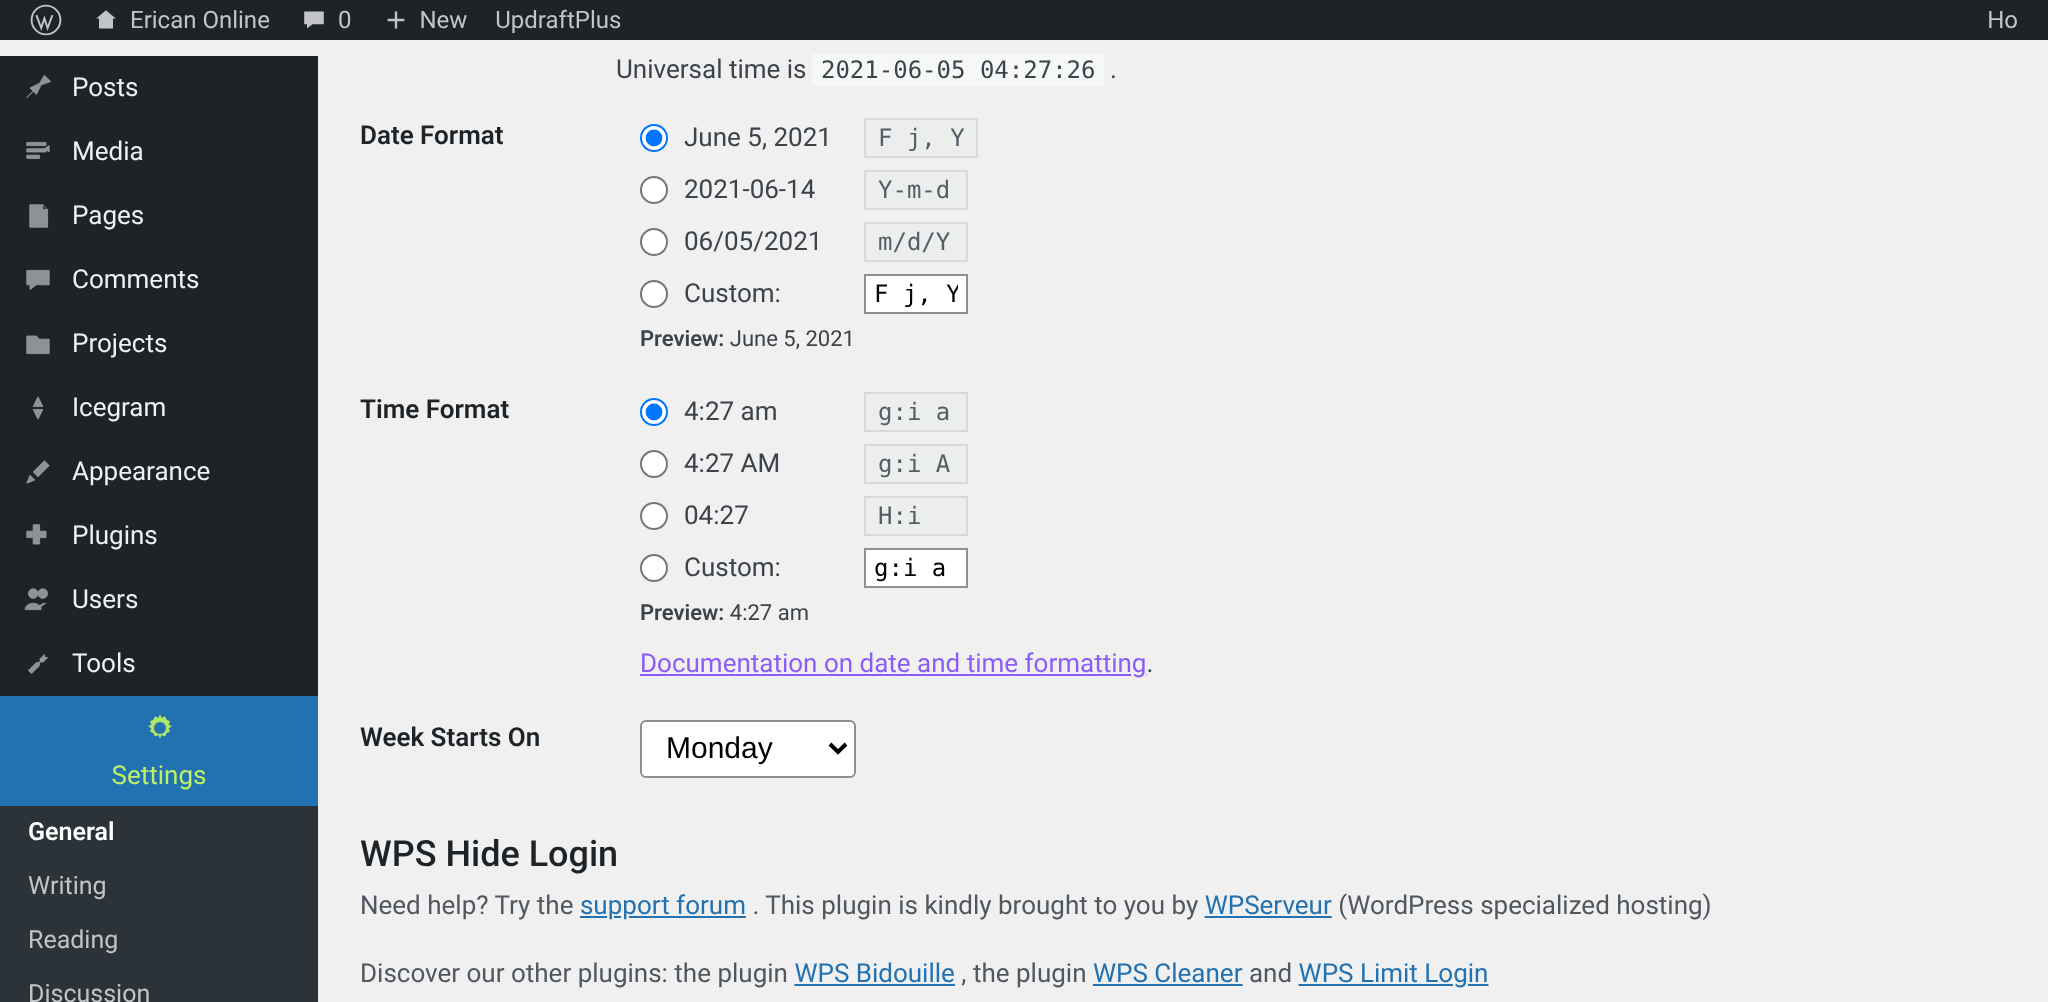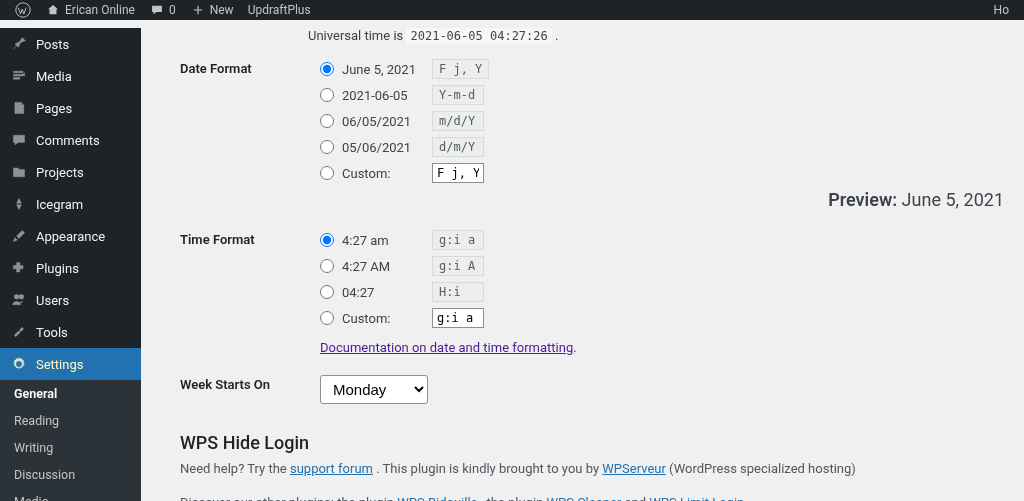--- a/index.html
+++ b/index.html
@@ -5,23 +5,23 @@
   * { box-sizing: border-box; margin: 0; padding: 0; }
   body { font-family: -apple-system, BlinkMacSystemFont, "Segoe UI", Roboto, Arial, sans-serif; font-size: 13px; color: #3c434a; background: #f0f0f1; }
 
   
   .adminbar { position: fixed; top: 0; left: 0; right: 0; height: 20px; background: #1d2327; color: #c3c4c7; display: flex; align-items: center; padding: 0 8px; font-size: 12px; z-index: 100; }
   .adminbar .ab-item { display: flex; align-items: center; gap: 4px; padding: 0 7px; height: 28px; cursor: pointer; }
   .adminbar .ab-icon { width: 16px; height: 16px; display: inline-flex; align-items: center; justify-content: center; }
   .adminbar .ab-right { margin-left: auto; }
 
   
-  .sidebar { position: fixed; top: 28px; left: 0; bottom: 0; width: 141px; background: #1d2327; color: #c3c4c7; overflow-y: auto; font-size: 13px; }
+  .sidebar { position: fixed; top: 28px; left: 0; bottom: 0; width: 159px; background: #1d2327; color: #c3c4c7; overflow-y: auto; font-size: 13px; }
   .menu-item { display: flex; align-items: center; gap: 8px; padding: 7px 10px; cursor: pointer; color: #f0f0f1; }
-  .menu-item.current { background: #2271b1; color: #fef9c3; position: relative; }
+  .menu-item.current { background: #2271b1; color: #bef264; position: relative; flex-direction: column; }
   .menu-item.current::after { content: ""; position: absolute; right: -8px; top: 50%; transform: translateY(-50%); border: 8px solid transparent; border-right-color: #f0f0f1; }
   .menu-icon { width: 18px; height: 18px; display: inline-flex; align-items: center; justify-content: center; opacity: .6; }
   .menu-item.current .menu-icon { opacity: 1; }
   .submenu { background: #2c3338; }
   .submenu-item { padding: 6px 0 6px 14px; cursor: pointer; color: #c3c4c7; font-size: 12.5px; }
   .submenu-item.current { color: #fff; font-weight: 600; }
 
   
   .content { margin-left: 160px; margin-top: 28px; padding: 0 20px 40px 20px; }
   .form-row { display: flex; align-items: flex-start; padding: 10px 0; }
@@ -29,24 +29,24 @@
   .form-row .field { flex: 1; }
 
   .utime { padding-left: 128px; color: #3c434a; padding-bottom: 6px; }
   code, .codebox { font-family: Consolas, Monaco, monospace; background: #f6f7f7; padding: 1px 4px; font-size: 12px; }
 
   .radio-line { display: flex; align-items: center; gap: 8px; margin-bottom: 6px; }
   .radio-line input[type=radio] { width: 14px; height: 14px; }
   .radio-line .rlabel { display: inline-block; width: 82px; }
   .fmtbox { display: inline-block; min-width: 52px; background: #eceded; border: 1px solid #d9d9d9; padding: 2px 6px; font-family: Consolas, Monaco, monospace; font-size: 12px; color: #555d66; text-align: left; }
   .custom-input { width: 52px; padding: 2px 4px; border: 1px solid #8c8f94; font-family: Consolas, Monaco, monospace; font-size: 12px; }
-  .preview-line { margin-top: 4px; font-size: 18px; text-align: right; }
+  .preview-line { margin-top: 4px; font-size: 11px; }
   .preview-line strong { font-weight: 600; }
 
-  a.doclink { color: #4c1d95; }
+  a.doclink { color: #8b5cf6; }
 
   select { padding: 4px 24px 4px 8px; border: 1px solid #8c8f94; border-radius: 3px; background: #fff; font-size: 15px; }
 
   h2.section { font-size: 18px; font-weight: 500; color: #1d2327; margin: 18px 0 6px 0; }
   .help-text { font-size: 13px; color: #50575e; line-height: 1.5; margin-bottom: 14px; }
   .help-text a { color: #2271b1; text-decoration: underline; }
 
   svg { fill: currentColor; }
 </style>
 </head>
@@ -178,22 +178,22 @@
       <div class="menu-item current">
         <span class="menu-icon">
           <svg viewBox="0 0 20 20" width="16" height="16">
             <path d="M10 6a4 4 0 100 8 4 4 0 000-8zM10 2l1 2 2-1 1 2 2 1-1 2 2 1-2 1 1 2-2 1-1 2-2-1-1 2-1-2-2 1-1-2-2-1 1-2-2-1 2-1-1-2 2-1 1-2 2 1z" fill="currentColor" stroke="currentColor" stroke-width="0.5" fill-opacity="0.9"></path>
           </svg>
         </span>
         <span>Settings</span>
       </div>
       <div class="submenu">
         <div class="submenu-item current">General</div>
+        <div class="submenu-item">Writing</div>
         <div class="submenu-item">Reading</div>
-        <div class="submenu-item">Writing</div>
         <div class="submenu-item">Discussion</div>
         <div class="submenu-item">Media</div>
       </div>
     </div>
 </div>
 
 <div class="content">
 
   <div class="utime">
     <span>Universal time is </span>
@@ -204,35 +204,30 @@
   <div class="form-row">
     <div class="label">Date Format</div>
     <div class="field" id="date-format-field">
         <div class="radio-line">
           <input type="radio" name="date-format-field" checked="" style="">
           <span class="rlabel">June 5, 2021</span>
           <span class="fmtbox">F j, Y</span>
         </div>
         <div class="radio-line">
           <input type="radio" name="date-format-field" style="">
-          <span class="rlabel">2021-06-05</span>
+          <span class="rlabel">2021-06-14</span>
           <span class="fmtbox">Y-m-d</span>
         </div>
         <div class="radio-line">
           <input type="radio" name="date-format-field" style="">
           <span class="rlabel">06/05/2021</span>
           <span class="fmtbox">m/d/Y</span>
         </div>
         <div class="radio-line">
           <input type="radio" name="date-format-field" style="">
-          <span class="rlabel">05/06/2021</span>
-          <span class="fmtbox">d/m/Y</span>
-        </div>
-        <div class="radio-line">
-          <input type="radio" name="date-format-field" style="">
           <span class="rlabel">Custom:</span>
           <input class="custom-input" value="F j, Y" style="">
         </div>
         <div class="preview-line"><strong>Preview:</strong> June 5, 2021</div>
       </div>
   </div>
 
   <div class="form-row">
     <div class="label">Time Format</div>
     <div class="field" id="time-format-field">
@@ -249,20 +244,21 @@
         <div class="radio-line">
           <input type="radio" name="time-format-field" style="">
           <span class="rlabel">04:27</span>
           <span class="fmtbox">H:i</span>
         </div>
         <div class="radio-line">
           <input type="radio" name="time-format-field" style="">
           <span class="rlabel">Custom:</span>
           <input class="custom-input" value="g:i a" style="">
         </div>
+        <div class="preview-line"><strong>Preview:</strong> 4:27 am</div>
         <div style="margin-top: 12px;"><a href="#" class="doclink">Documentation on date and time formatting</a>.</div>
       </div>
   </div>
 
   <div class="form-row">
     <div class="label">Week Starts On</div>
     <div class="field">
       <select>
         <option>Monday</option>
       </select>

